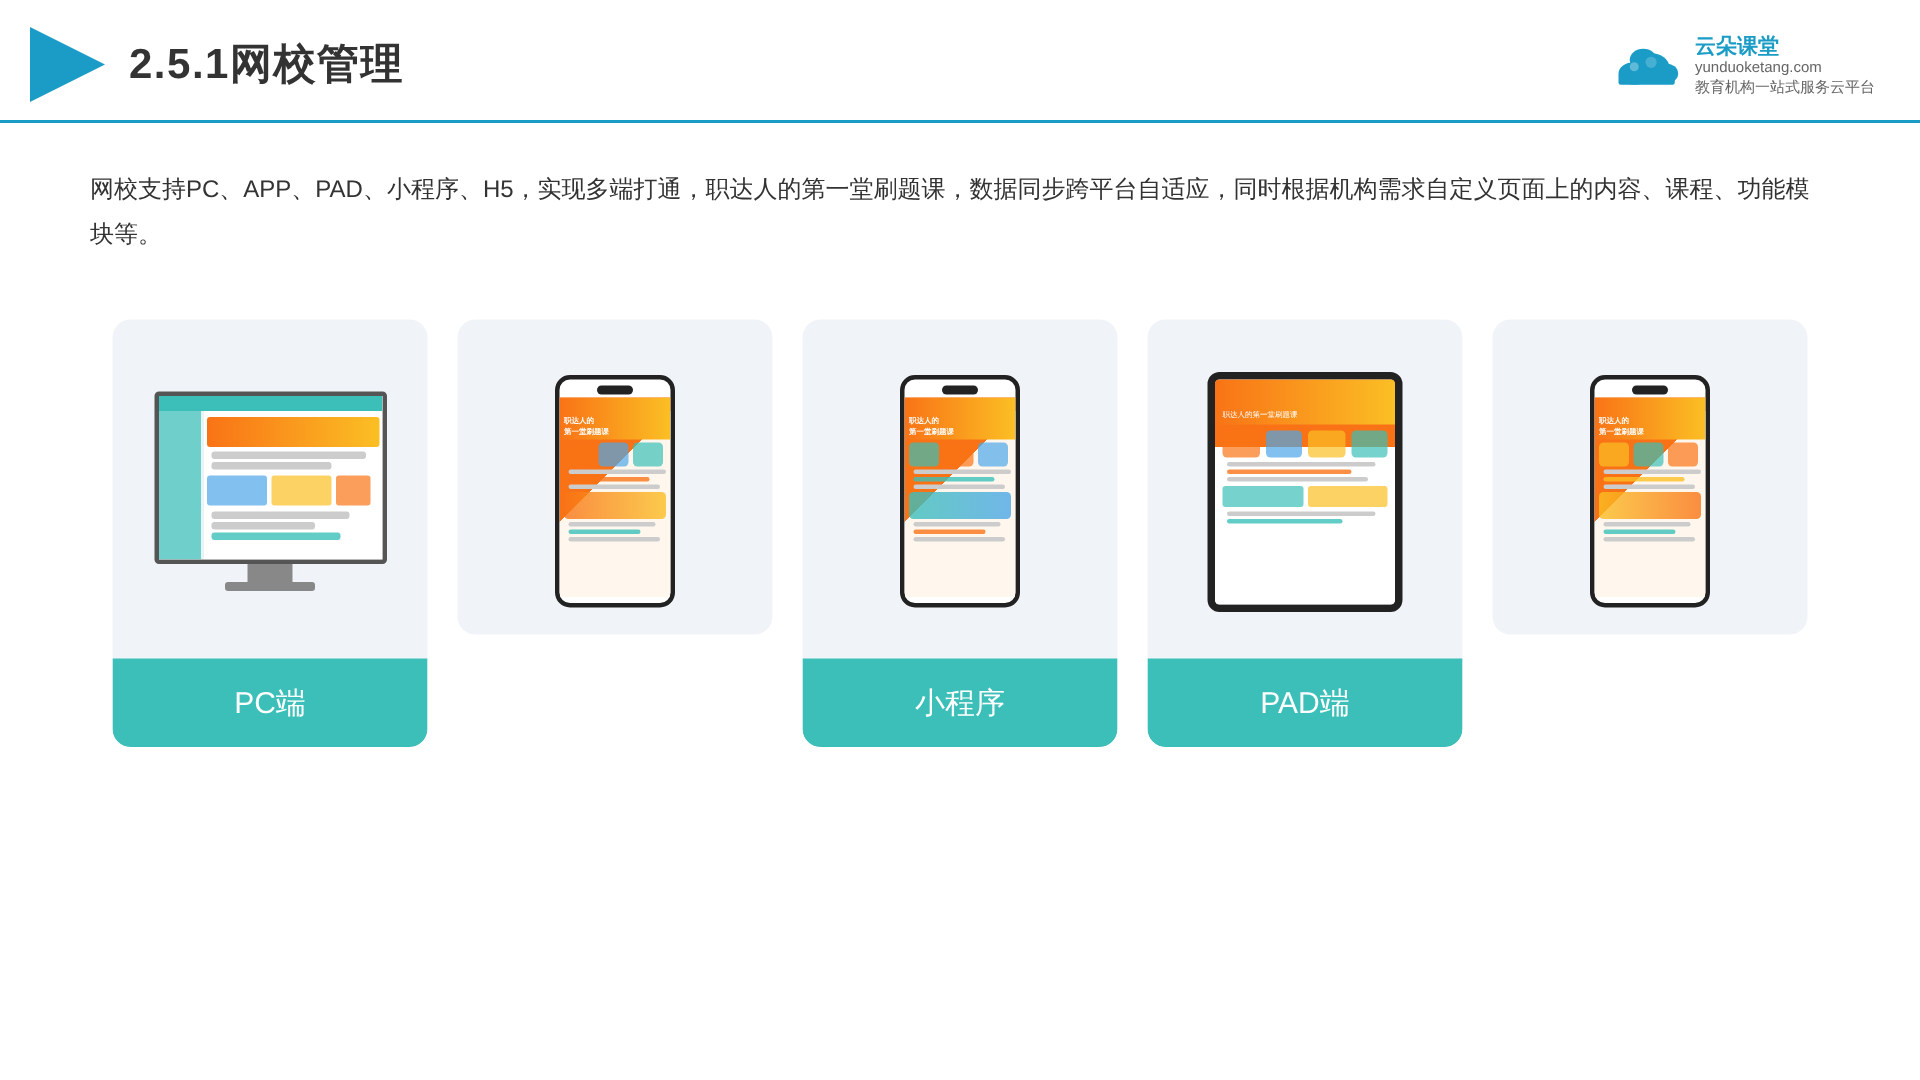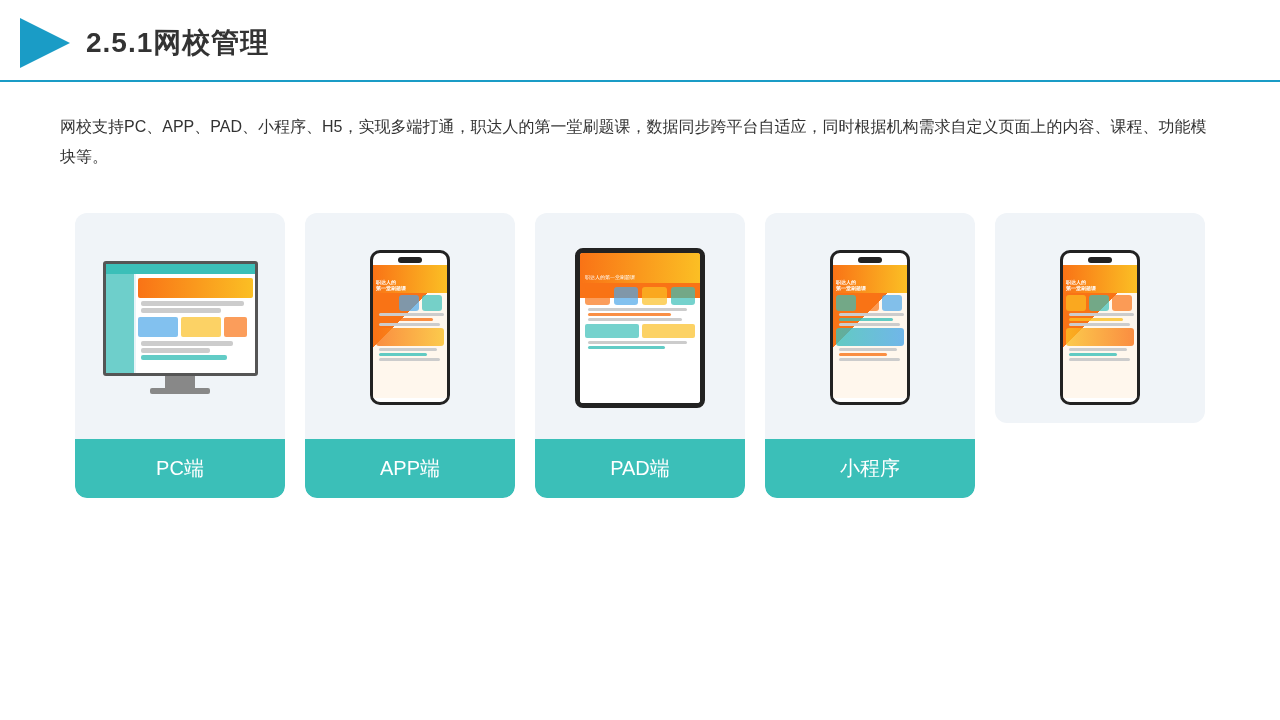--- a/index.html
+++ b/index.html
@@ -203,20 +203,37 @@
 
 <div class="header">
   <div class="header-left">
 
     <svg class="play-icon" viewBox="0 0 50 50">
       <polygon points="0,0 50,25 0,50" fill="#1a9cc6"></polygon>
     </svg>
     <h1 class="header-title">
       <span>2.5.1</span><span>网校管理</span>
     </h1>
+  </div>
+  <div class="logo-wrapper">
+
+    <svg class="cloud-icon-svg" viewBox="0 0 60 40">
+      <ellipse cx="20" cy="28" rx="14" ry="10" fill="#1a9cc6"></ellipse>
+      <ellipse cx="35" cy="22" rx="16" ry="12" fill="#1a9cc6"></ellipse>
+      <ellipse cx="48" cy="28" rx="11" ry="9" fill="#1a9cc6"></ellipse>
+      <rect x="6" y="28" width="50" height="10" fill="#1a9cc6" rx="2"></rect>
+      <ellipse cx="28" cy="16" rx="12" ry="10" fill="#1a9cc6"></ellipse>
+      <circle cx="20" cy="22" r="4" fill="#fff" opacity="0.3"></circle>
+      <circle cx="35" cy="18" r="5" fill="#fff" opacity="0.2"></circle>
+    </svg>
+    <div class="logo-text-block">
+      <span class="logo-name">云朵课堂</span>
+      <span>yunduoketang.com</span>
+      <span>教育机构一站式服务云平台</span>
+    </div>
   </div>
 </div>
 
 <div class="main">
   <p class="description">网校支持PC、APP、PAD、小程序、H5，实现多端打通，职达人的第一堂刷题课，数据同步跨平台自适应，同时根据机构需求自定义页面上的内容、课程、功能模块等。</p>
 
   <div class="cards-container">
 
     <div class="card">
       <div class="card-image-area">
@@ -268,21 +285,48 @@
               <div class="screen-row orange" style="width:80%;height:3px;"></div>
               <div class="screen-row gray" style="width:90%;height:3px;"></div>
               <div style="height:18px;background:linear-gradient(to right,#f97316,#fbbf24);border-radius:3px;margin:2px 0;opacity:0.8;"></div>
               <div class="screen-row gray" style="width:85%;height:3px;"></div>
               <div class="screen-row teal" style="width:70%;height:3px;"></div>
               <div class="screen-row gray" style="width:90%;height:3px;"></div>
             </div>
           </div>
         </div>
       </div>
-      <div class="card-label">APP端</div>
+    </div>
+
+    <div class="card">
+      <div class="card-image-area">
+        <div class="phone-mock">
+          <div class="notch"></div>
+          <div class="phone-screen">
+            <div style="height:28px;background:linear-gradient(to right,#f97316,#fbbf24);position:relative;overflow:hidden;">
+              <div style="position:absolute;bottom:2px;left:3px;font-size:5px;color:#fff;font-weight:bold;">职达人的<br>第一堂刷题课</div>
+            </div>
+            <div style="padding:2px 3px;">
+              <div style="display:flex;gap:3px;margin-bottom:2px;">
+                <div style="width:20px;height:16px;background:#3bbfb8;border-radius:3px;opacity:0.7;"></div>
+                <div style="width:20px;height:16px;background:#f97316;border-radius:3px;opacity:0.7;"></div>
+                <div style="width:20px;height:16px;background:#4da6e8;border-radius:3px;opacity:0.7;"></div>
+              </div>
+              <div class="screen-row gray" style="width:95%;height:3px;"></div>
+              <div class="screen-row teal" style="width:80%;height:3px;"></div>
+              <div class="screen-row gray" style="width:90%;height:3px;"></div>
+              <div style="height:18px;background:linear-gradient(to right,#3bbfb8,#4da6e8);border-radius:3px;margin:2px 0;opacity:0.8;"></div>
+              <div class="screen-row gray" style="width:85%;height:3px;"></div>
+              <div class="screen-row orange" style="width:70%;height:3px;"></div>
+              <div class="screen-row gray" style="width:90%;height:3px;"></div>
+            </div>
+          </div>
+        </div>
+      </div>
+      <div class="card-label">小程序</div>
     </div>
 
     <div class="card">
       <div class="card-image-area">
         <div class="tablet-mock" style="position:relative;">
           <div class="tablet-screen">
             <div style="height:30px;background:linear-gradient(to right,#f97316,#fbbf24);position:relative;">
               <div style="position:absolute;bottom:3px;left:5px;font-size:5px;color:#fff;">职达人的第一堂刷题课</div>
             </div>
             <div style="padding:4px 5px;">
@@ -311,48 +355,20 @@
     <div class="card">
       <div class="card-image-area">
         <div class="phone-mock">
           <div class="notch"></div>
           <div class="phone-screen">
             <div style="height:28px;background:linear-gradient(to right,#f97316,#fbbf24);position:relative;overflow:hidden;">
               <div style="position:absolute;bottom:2px;left:3px;font-size:5px;color:#fff;font-weight:bold;">职达人的<br>第一堂刷题课</div>
             </div>
             <div style="padding:2px 3px;">
               <div style="display:flex;gap:3px;margin-bottom:2px;">
-                <div style="width:20px;height:16px;background:#3bbfb8;border-radius:3px;opacity:0.7;"></div>
-                <div style="width:20px;height:16px;background:#f97316;border-radius:3px;opacity:0.7;"></div>
-                <div style="width:20px;height:16px;background:#4da6e8;border-radius:3px;opacity:0.7;"></div>
-              </div>
-              <div class="screen-row gray" style="width:95%;height:3px;"></div>
-              <div class="screen-row teal" style="width:80%;height:3px;"></div>
-              <div class="screen-row gray" style="width:90%;height:3px;"></div>
-              <div style="height:18px;background:linear-gradient(to right,#3bbfb8,#4da6e8);border-radius:3px;margin:2px 0;opacity:0.8;"></div>
-              <div class="screen-row gray" style="width:85%;height:3px;"></div>
-              <div class="screen-row orange" style="width:70%;height:3px;"></div>
-              <div class="screen-row gray" style="width:90%;height:3px;"></div>
-            </div>
-          </div>
-        </div>
-      </div>
-      <div class="card-label">小程序</div>
-    </div>
-
-    <div class="card">
-      <div class="card-image-area">
-        <div class="phone-mock">
-          <div class="notch"></div>
-          <div class="phone-screen">
-            <div style="height:28px;background:linear-gradient(to right,#f97316,#fbbf24);position:relative;overflow:hidden;">
-              <div style="position:absolute;bottom:2px;left:3px;font-size:5px;color:#fff;font-weight:bold;">职达人的<br>第一堂刷题课</div>
-            </div>
-            <div style="padding:2px 3px;">
-              <div style="display:flex;gap:3px;margin-bottom:2px;">
                 <div style="width:20px;height:16px;background:#fbbf24;border-radius:3px;opacity:0.7;"></div>
                 <div style="width:20px;height:16px;background:#3bbfb8;border-radius:3px;opacity:0.7;"></div>
                 <div style="width:20px;height:16px;background:#f97316;border-radius:3px;opacity:0.7;"></div>
               </div>
               <div class="screen-row gray" style="width:95%;height:3px;"></div>
               <div class="screen-row yellow" style="width:80%;height:3px;"></div>
               <div class="screen-row gray" style="width:90%;height:3px;"></div>
               <div style="height:18px;background:linear-gradient(to right,#fbbf24,#f97316);border-radius:3px;margin:2px 0;opacity:0.8;"></div>
               <div class="screen-row gray" style="width:85%;height:3px;"></div>
               <div class="screen-row teal" style="width:70%;height:3px;"></div>

